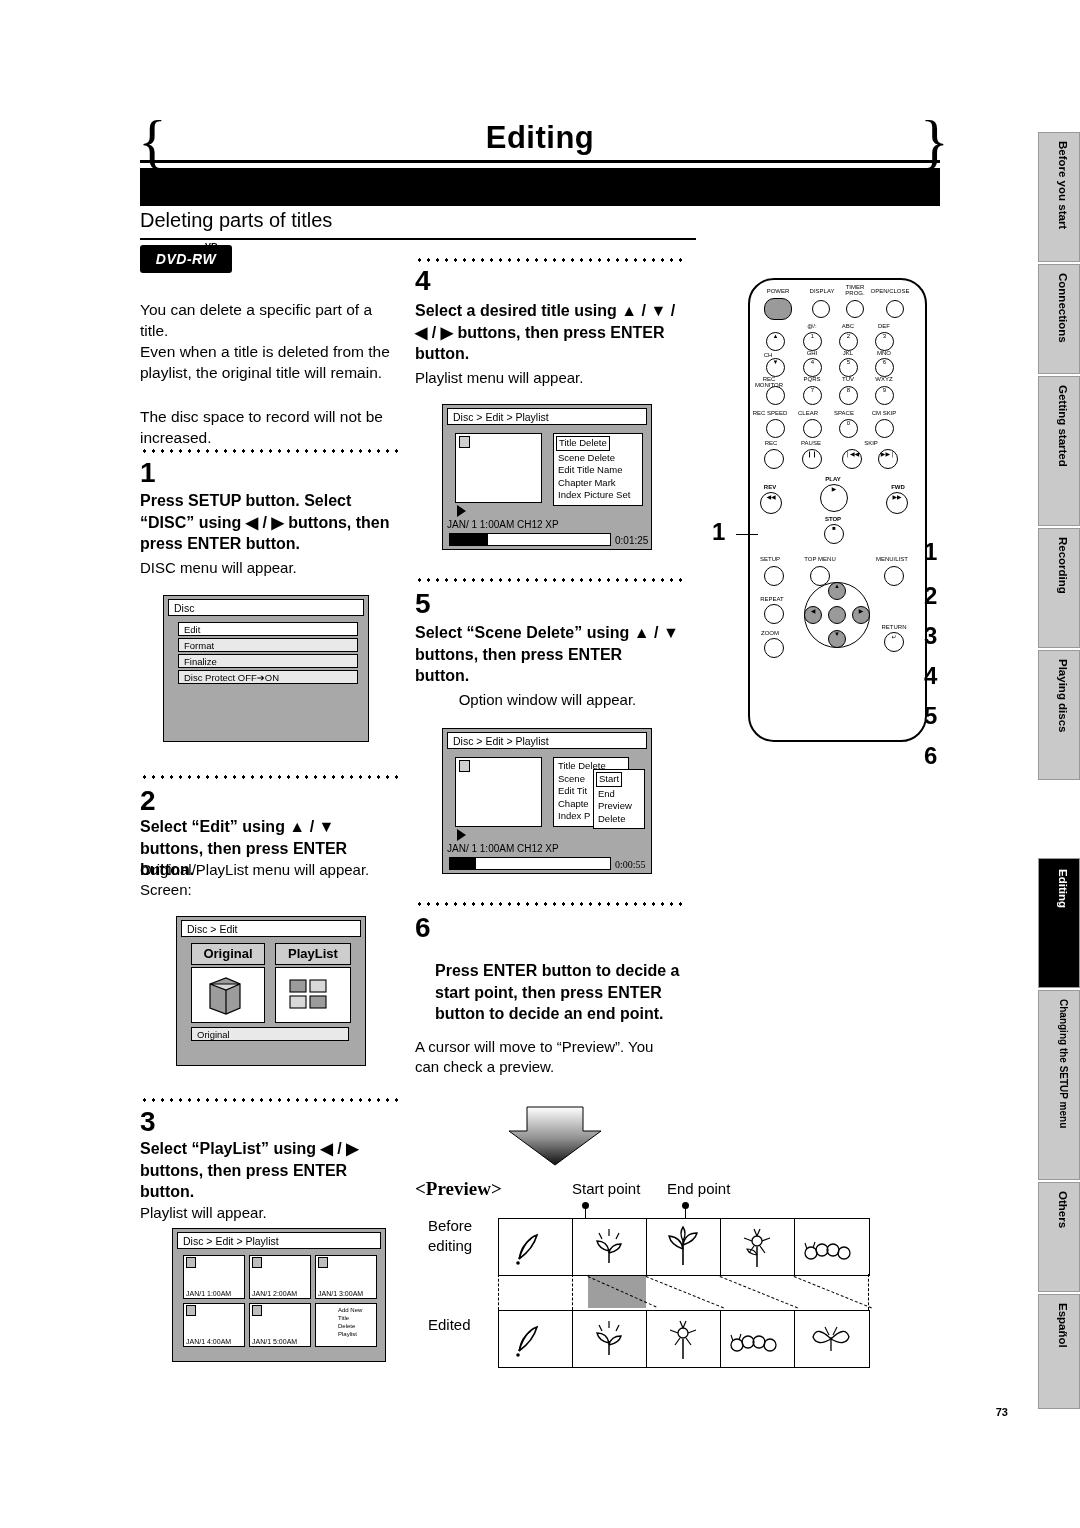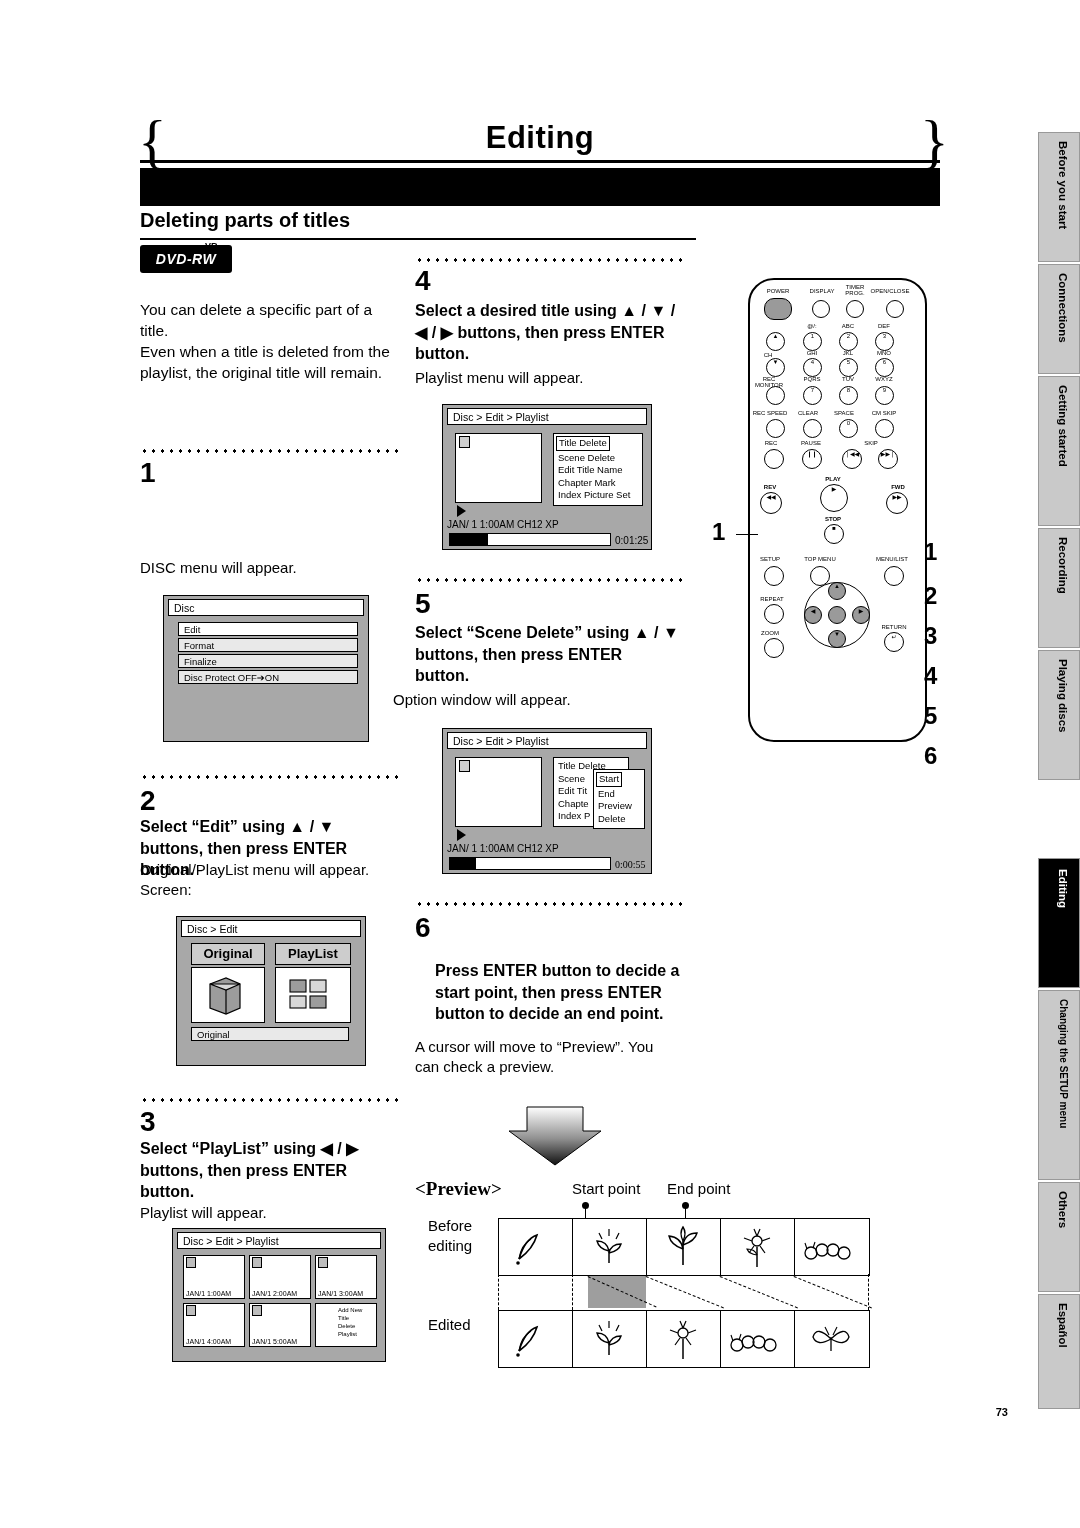--- a/index.html
+++ b/index.html
@@ -58,21 +58,21 @@
     width: 800px;
     color: #fff;
     font-size: 23px;
     font-weight: bold;
     letter-spacing: .2px;
   }
   .subhead {
     position: absolute;
     left: 140px; top: 209px;
     font-size: 20px;
-    font-weight: bold;
+    font-weight: normal;
   }
   .subhead-rule {
     position: absolute;
     left: 140px; top: 238px;
     width: 556px; height: 2px;
     background: #000;
   }
 
   
   .dvdrw-logo {
@@ -333,23 +333,25 @@
   <div class="header-rule"></div>
   <div class="banner"></div>
   <div class="subhead">Deleting parts of titles</div>
   <div class="subhead-rule"></div>
 
   <div class="dvdrw-logo">DVD-RW</div>
   <div class="dvdrw-vr">VR</div>
 
   <div class="col col1 body-text" style="top:283px;">You can delete a specific part of a title.</div>
   <div class="col col1 body-text" style="top:325px;">Even when a title is deleted from the playlist, the original title will remain.</div>
+  <div class="col col1 body-text" style="top:390px;">The disc space to record will not be increased.</div>
 
   <div class="dotline" style="left:140px; top:449px; width:258px;"></div>
   <div class="step-num" style="left:140px; top:457px;">1</div>
+  <div class="step-head" style="left:140px; top:490px; width:250px;">Press SETUP button. Select “DISC” using ◀ / ▶ buttons, then press ENTER button.</div>
   <div class="step-sub" style="left:140px; top:558px; width:250px;">DISC menu will appear.</div>
 
   <div class="screen" style="left:163px; top:595px; width:204px; height:145px;">
     <div class="screen-title">Disc</div>
     <div class="scr-row sel" style="left:14px; top:26px; width:180px; height:14px;">Edit</div>
     <div class="scr-row" style="left:14px; top:42px; width:180px; height:14px;">Format</div>
     <div class="scr-row" style="left:14px; top:58px; width:180px; height:14px;">Finalize</div>
     <div class="scr-row" style="left:14px; top:74px; width:180px; height:14px;">Disc Protect OFF➔ON</div>
   </div>
 
@@ -436,21 +438,21 @@
     <div class="infobar" style="top:112px;">JAN/ 1   1:00AM  CH12    XP</div>
     <div class="progbar" style="left:6px; top:128px; width:160px;">
       <div class="progbar-fill" style="width:38px;"></div>
     </div>
     <div class="timecode" style="left:172px; top:130px;">0:01:25</div>
   </div>
 
   <div class="dotline" style="left:415px; top:578px; width:270px;"></div>
   <div class="step-num" style="left:415px; top:588px;">5</div>
   <div class="step-head" style="left:415px; top:622px; width:265px;">Select “Scene Delete” using ▲ / ▼ buttons, then press ENTER button.</div>
-  <div class="step-sub" style="left:393px; top:690px; width:265px;">Option window will appear.</div>
+  <div class="step-sub" style="left:415px; top:690px; width:265px;text-align:center;">Option window will appear.</div>
 
   <div class="screen" style="left:442px; top:728px; width:208px; height:144px;">
     <div class="screen-title">Disc &gt; Edit &gt; Playlist</div>
     <div class="thumb" style="left:12px; top:28px; width:85px; height:68px;">
       <div style="position:absolute;left:3px;top:2px;width:9px;height:10px;background:#cfcfcf;border:1px solid #000;"></div>
     </div>
     <div class="play-tri" style="left:14px; top:100px;"></div>
     <div class="menu-box" style="left:110px; top:28px; width:76px;">
       <div>Title Delete</div>
       <div>Scene</div>

